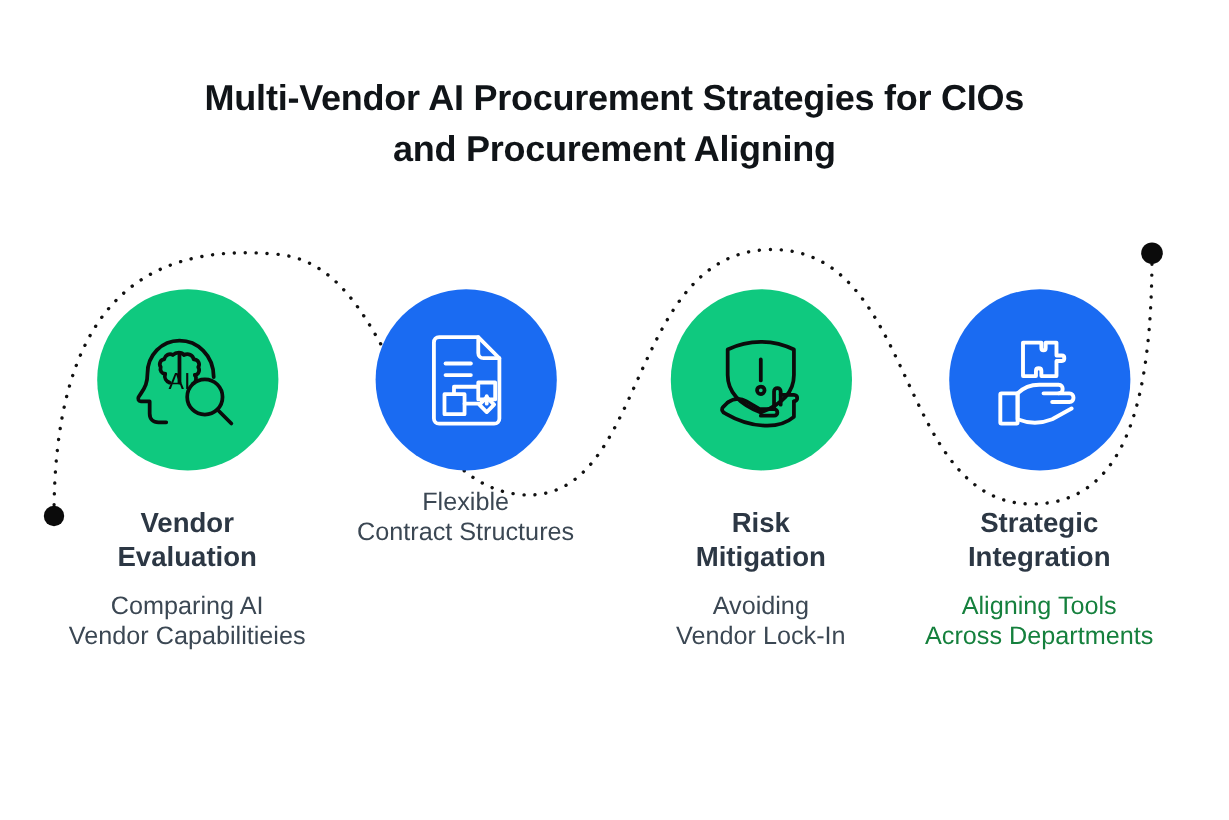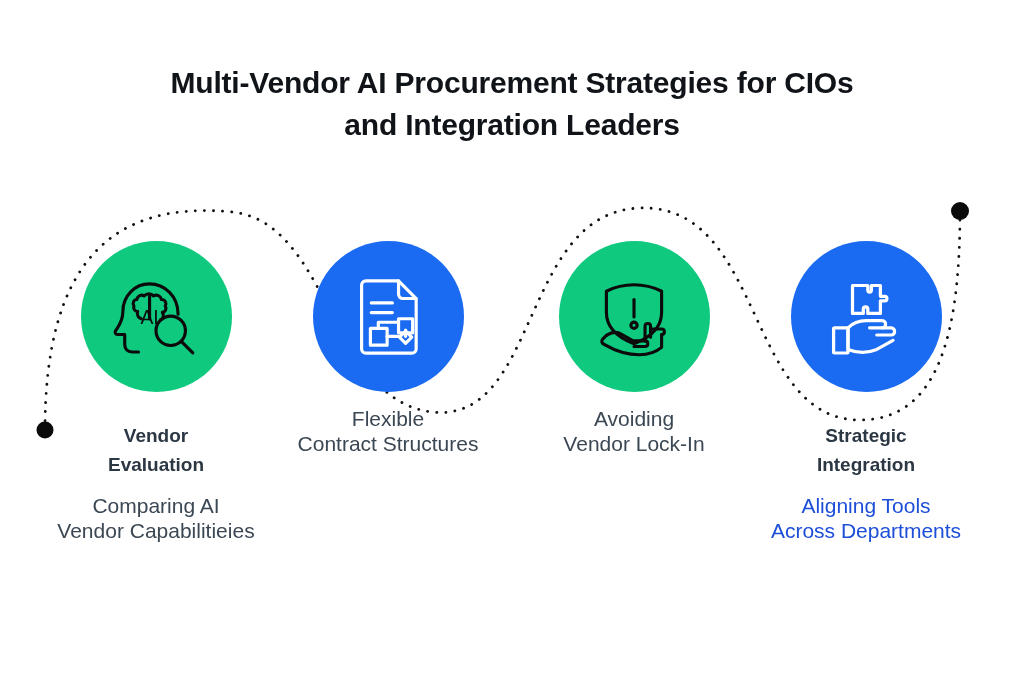--- a/index.html
+++ b/index.html
@@ -78,21 +78,21 @@
     align-items: center;
     justify-content: center;
   }
   .circle.green { background: #0FC97F; text-decoration: underline; }
   .circle.blue  { background: #1A6BF2; }
 
   .circle svg { display: block; }
 
   .step-heading {
     margin-top: 29px;
-    font-size: 19px;
+    font-size: 23px;
     font-weight: bold;
     line-height: 29px;
     color: #2C3744;
     white-space: pre-line;
   }
 
   .step-sub {
     margin-top: 14px;
     font-size: 21px;
     font-weight: normal;
@@ -101,21 +101,21 @@
     white-space: pre-line;
   }
 </style>
 </head>
 <body style="background: rgb(255, 255, 255);">
 
 <div id="canvas">
 
   <div class="title" style="color: rgb(16, 20, 24);">
     <span class="line">Multi-Vendor AI Procurement Strategies for CIOs</span>
-    <span class="line">and Integration Leaders</span>
+    <span class="line">and Procurement Aligning</span>
   </div>
 
   <svg id="connector" viewBox="0 0 1024 683">
     <path id="wave-path" d="M 45 430
              C 45 265, 110 200, 232 212
              C 330 222, 330 400, 432 412
              C 540 424, 520 212, 640 208
              C 765 204, 745 420, 860 420
              C 940 420, 960 330, 960 211" fill="none" stroke="#111111" stroke-width="2.8" stroke-linecap="round" stroke-dasharray="0.1 9"></path>
     <circle id="start-dot" cx="45" cy="430" r="8.5" fill="#0B0B0B"></circle>
@@ -195,20 +195,22 @@
             <path d="M20 70 C26 66 32 66 37 69 L49 76 L62 76
                      C66 76 66 82 62 82 L50 82"></path>
             <path d="M62 76 L62 60 C62 56 68 56 68 60 L68 72"></path>
             <path d="M68 63 L80 63 C84 63 84 69 80 69"></path>
             <path d="M20 70 L16 74 C14 76 15 79 18 80
                      C30 87 42 91 56 91 C66 91 74 88 80 83
                      L80 69"></path>
           </g>
         </svg>
       </div>
+      <div class="step-heading" style="color: rgb(44, 55, 68);">Risk
+Mitigation</div>
       <div class="step-sub" style="color: rgb(59, 71, 83);">Avoiding
 Vendor Lock-In</div>
     </div>
 
     <div class="step step-3">
       <div class="circle blue" style="background: rgb(26, 107, 242);">
         <svg width="90" height="90" viewBox="0 0 100 100">
           <g fill="none" stroke="#FFFFFF" stroke-width="3.6" stroke-linecap="round" stroke-linejoin="round">
 
             <path d="M35 15 L52 15 L52 20 C52 23 56 23 56 20 L56 15
@@ -219,18 +221,18 @@
             <path d="M30 62 C36 56 43 54 50 54 L68 54
                      C73 54 73 62 68 62 L54 62"></path>
             <path d="M68 62 L78 62 C83 62 83 70 78 70 L62 70"></path>
             <path d="M30 62 L30 86 C40 90 52 90 62 86 L80 76"></path>
             <rect x="14" y="62" width="16" height="28" rx="1"></rect>
           </g>
         </svg>
       </div>
       <div class="step-heading" style="color: rgb(44, 55, 68);">Strategic
 Integration</div>
-      <div class="step-sub" style="color: #1d4ed8;">Aligning Tools
+      <div class="step-sub" style="color: #15803d;">Aligning Tools
 Across Departments</div>
     </div>
 
   </div>
 </div>
 
 </body></html>

